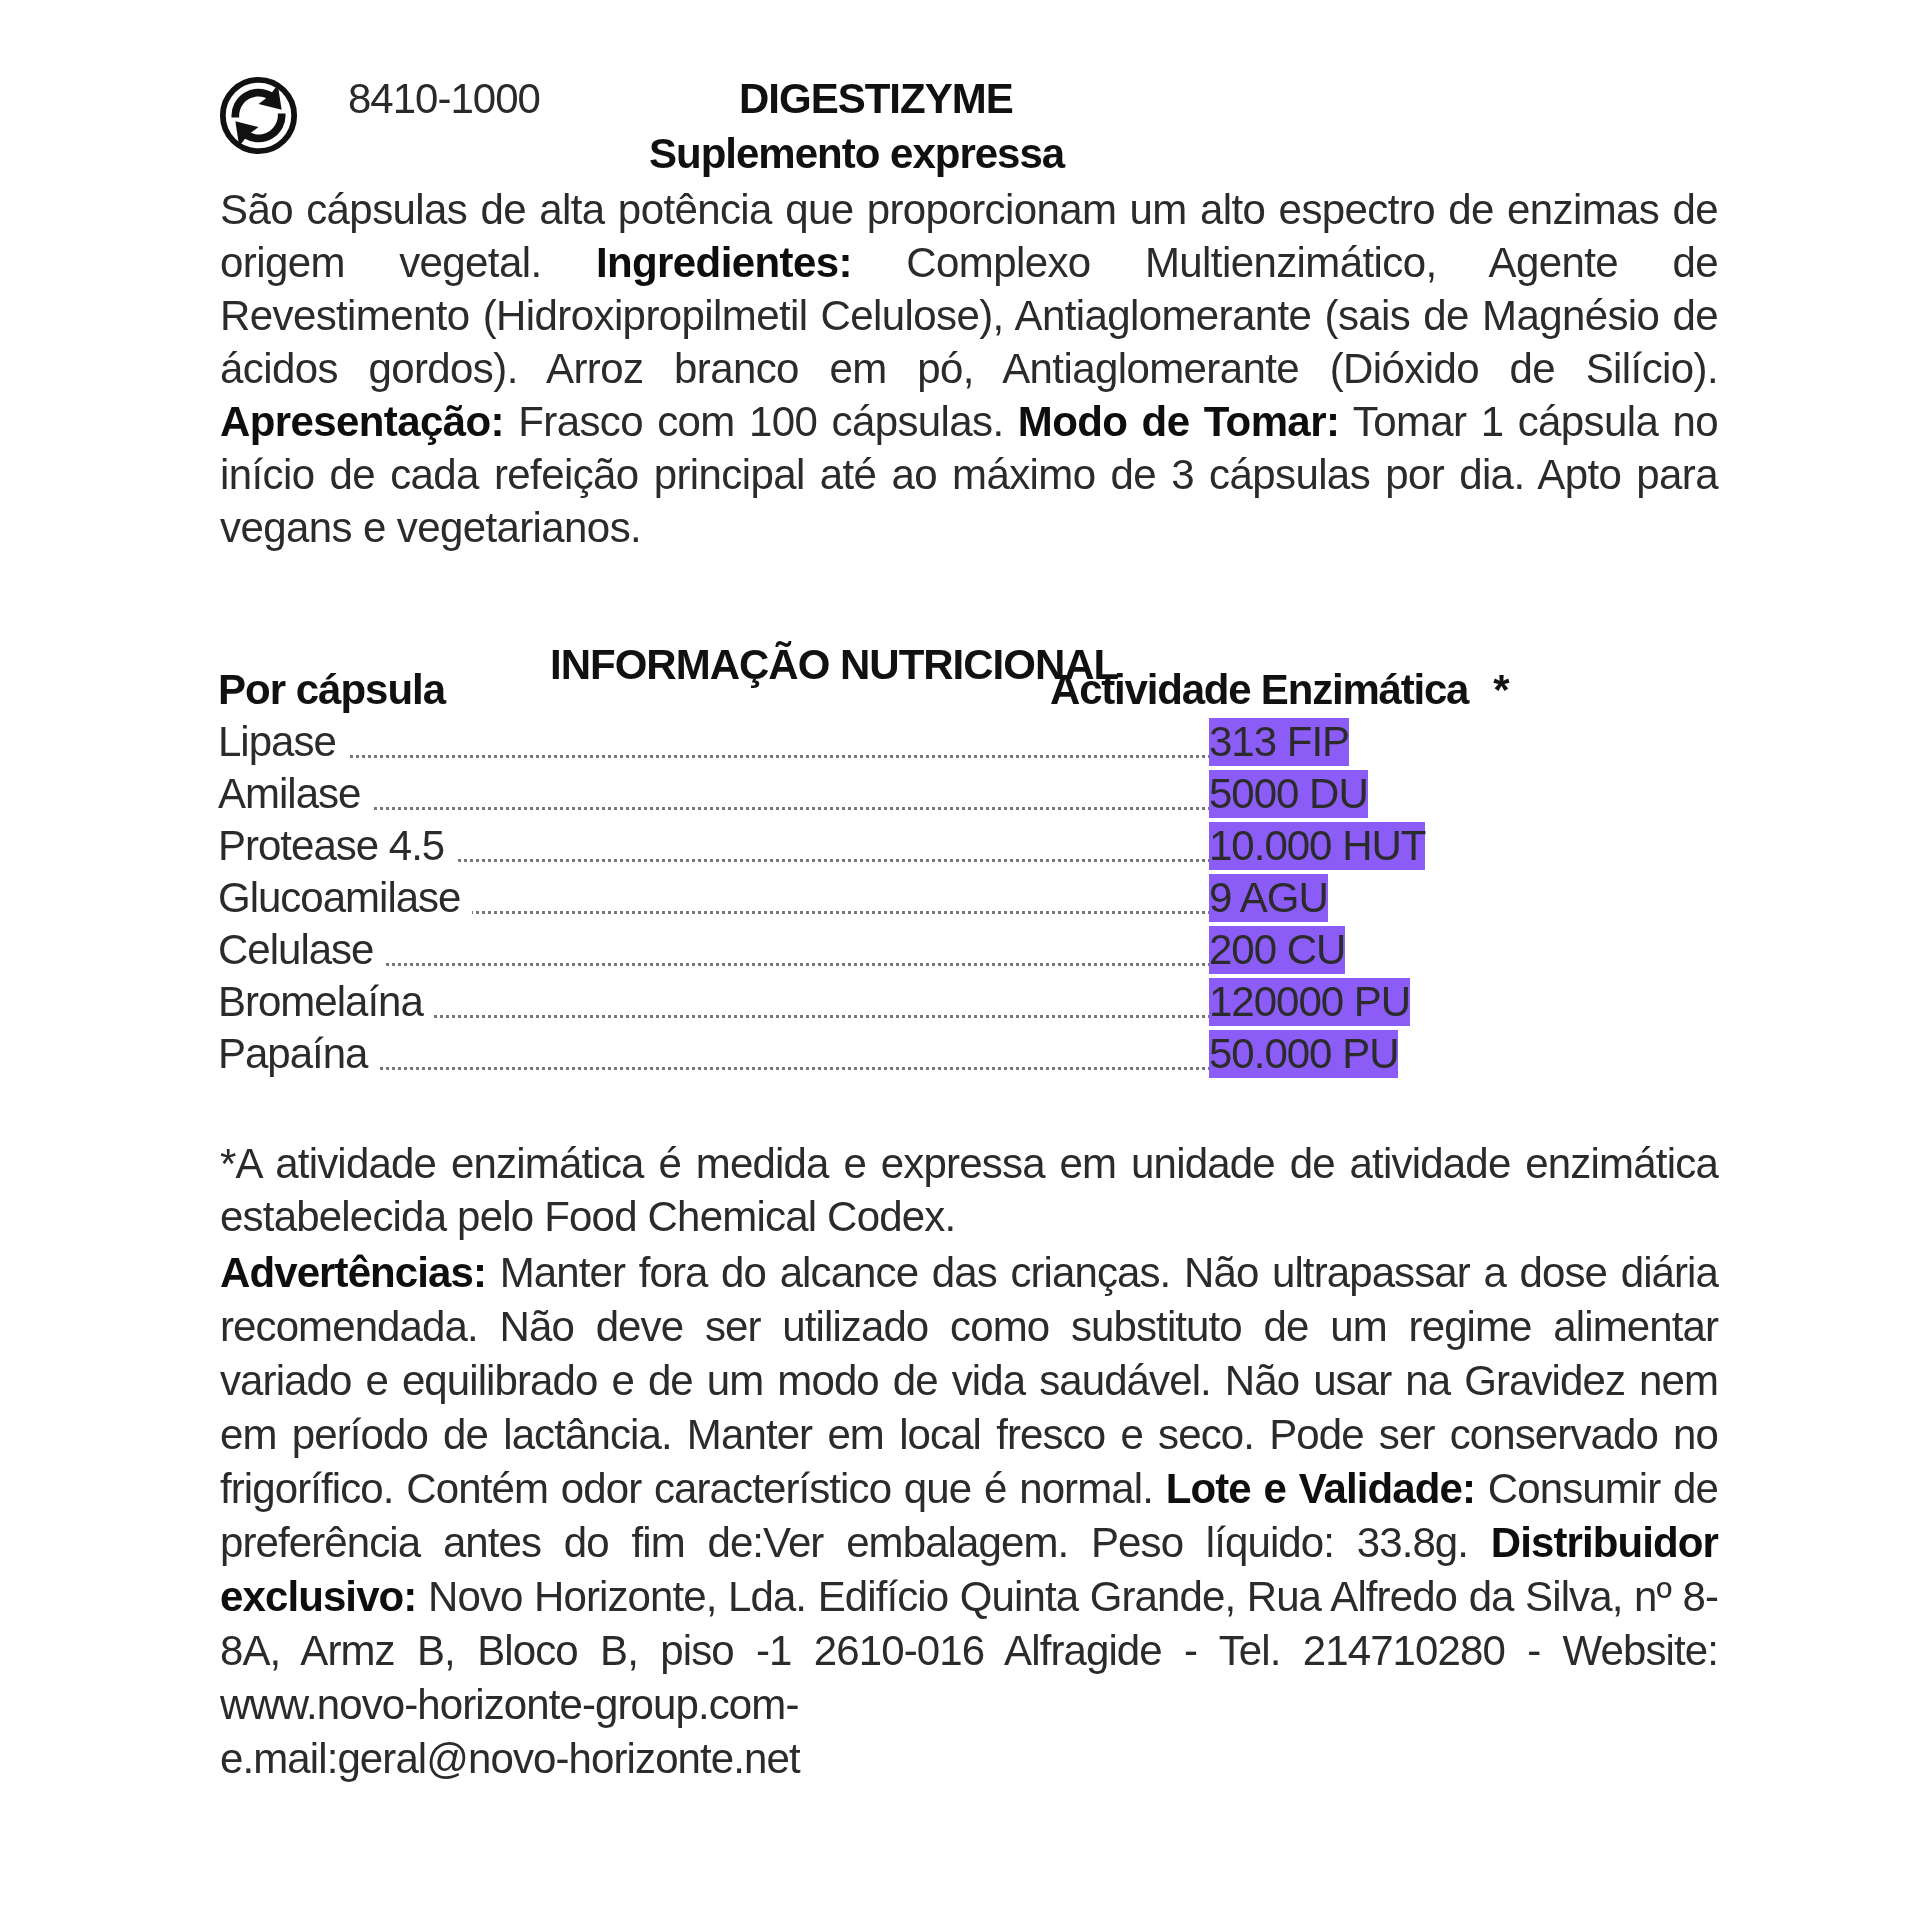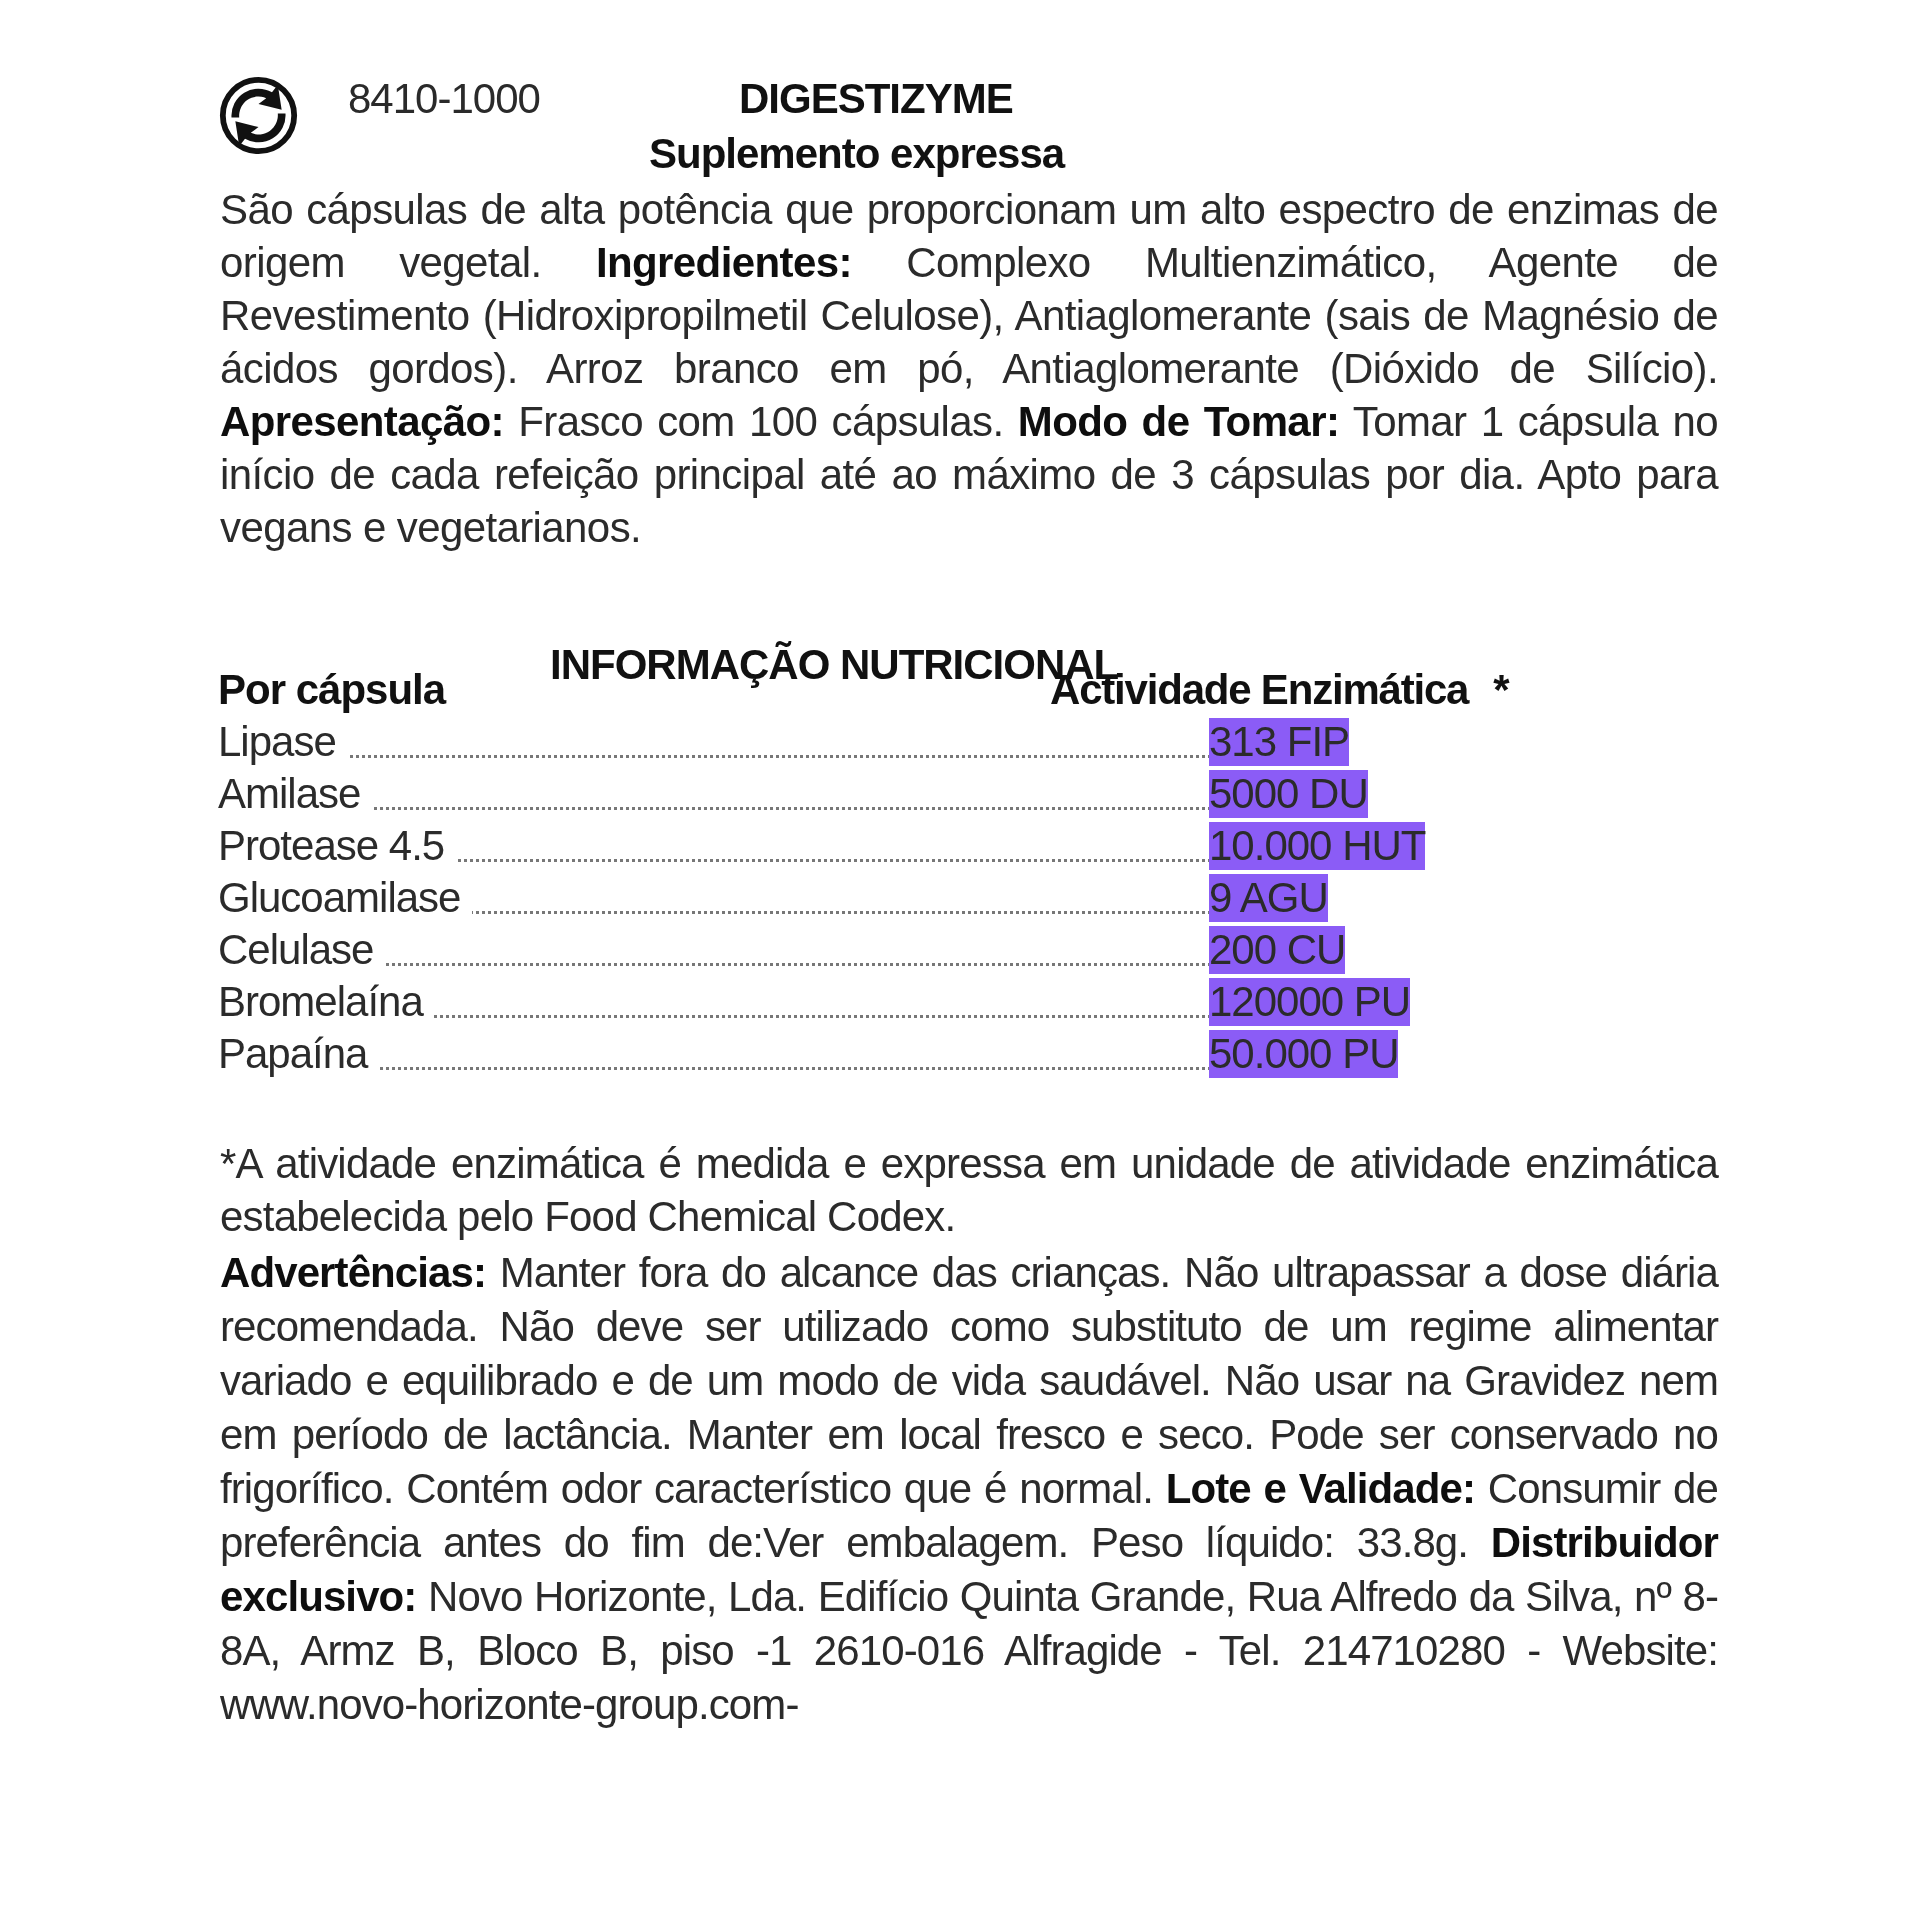--- a/index.html
+++ b/index.html
@@ -108,16 +108,17 @@
 
   <div class="footnote">*A atividade enzimática é medida e expressa em unidade de atividade enzimática estabelecida pelo Food Chemical Codex.</div>
 
   <div class="warnings">
     <b>Advertências:</b>
     <span>Manter fora do alcance das crianças. Não ultrapassar a dose diária recomendada. Não deve ser utilizado como substituto de um regime alimentar variado e equilibrado e de um modo de vida saudável. Não usar na Gravidez nem em período de lactância. Manter em local fresco e seco. Pode ser conservado no frigorífico. Contém odor característico que é normal.</span>
     <b>Lote e Validade:</b>
     <span>Consumir de preferência antes do fim de:Ver embalagem. Peso líquido: 33.8g.</span>
     <b>Distribuidor exclusivo:</b>
     <span>Novo Horizonte, Lda. Edifício Quinta Grande, Rua Alfredo da Silva, nº 8-8A, Armz B, Bloco B, piso -1 2610-016 Alfragide - Tel. 214710280 - Website: www.novo-horizonte-group.com-</span>
+    <span class="email">e.mail:geral@novo-horizonte.net</span>
   </div>
 
 </div>
 
 
 </body></html>

